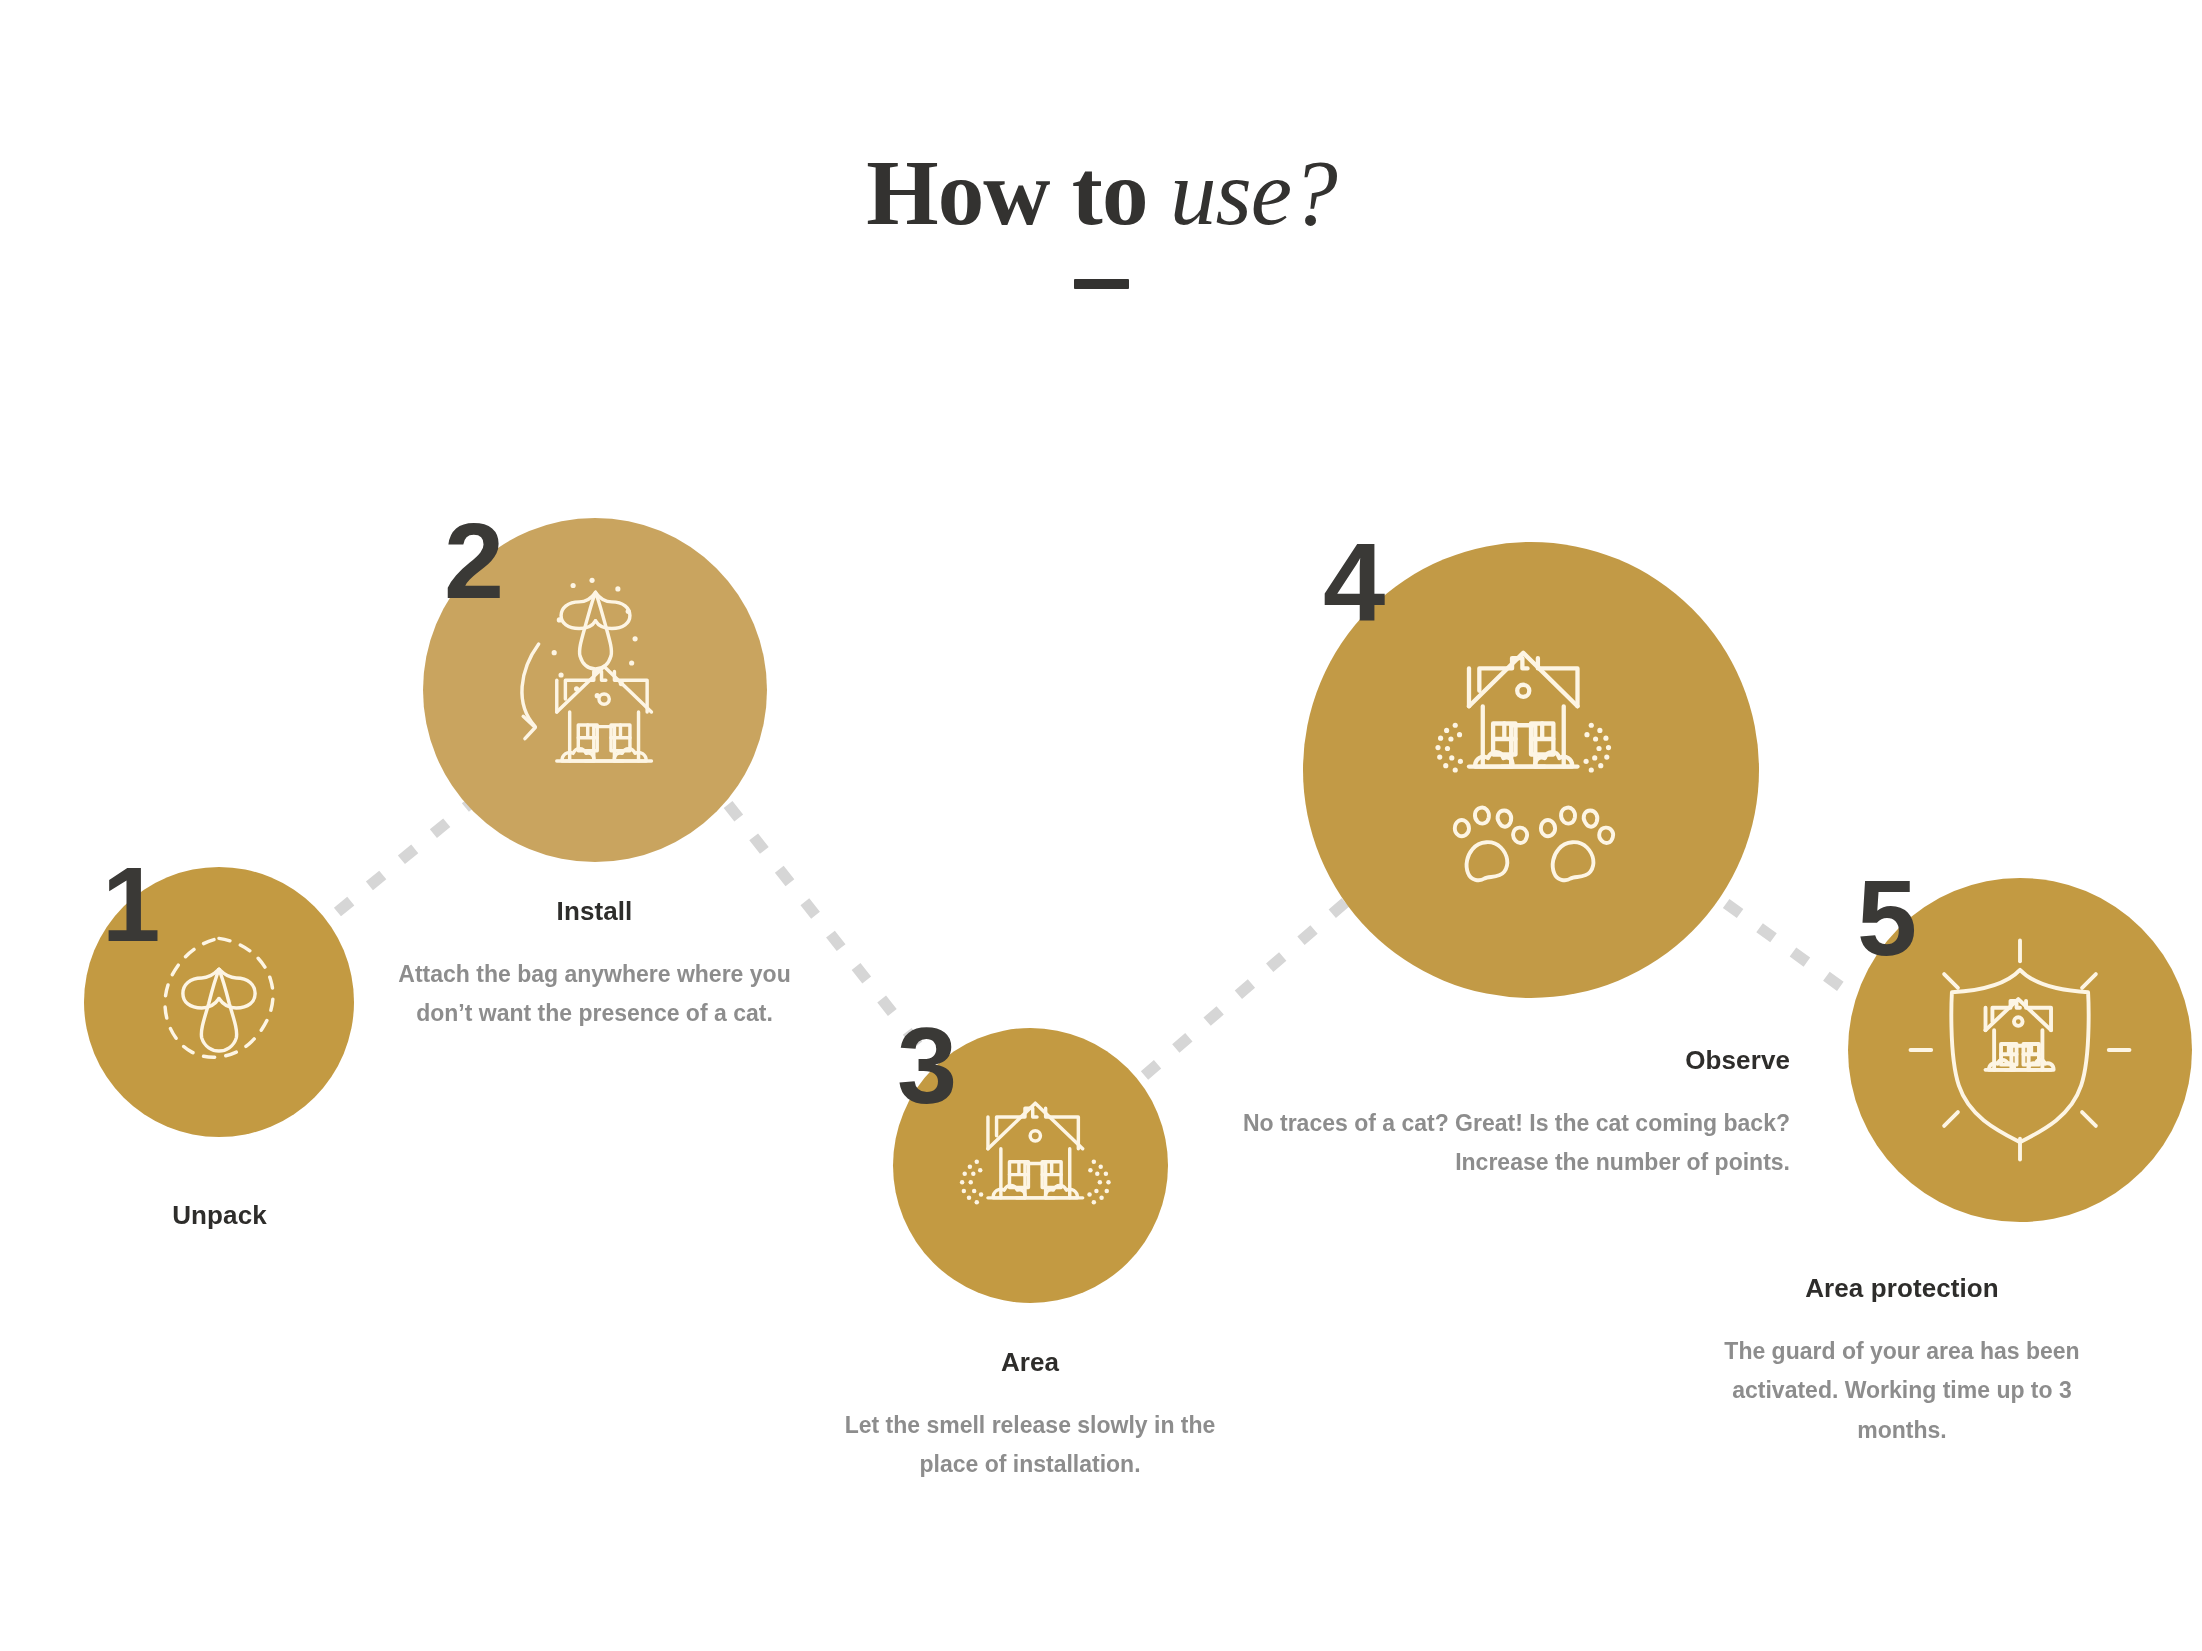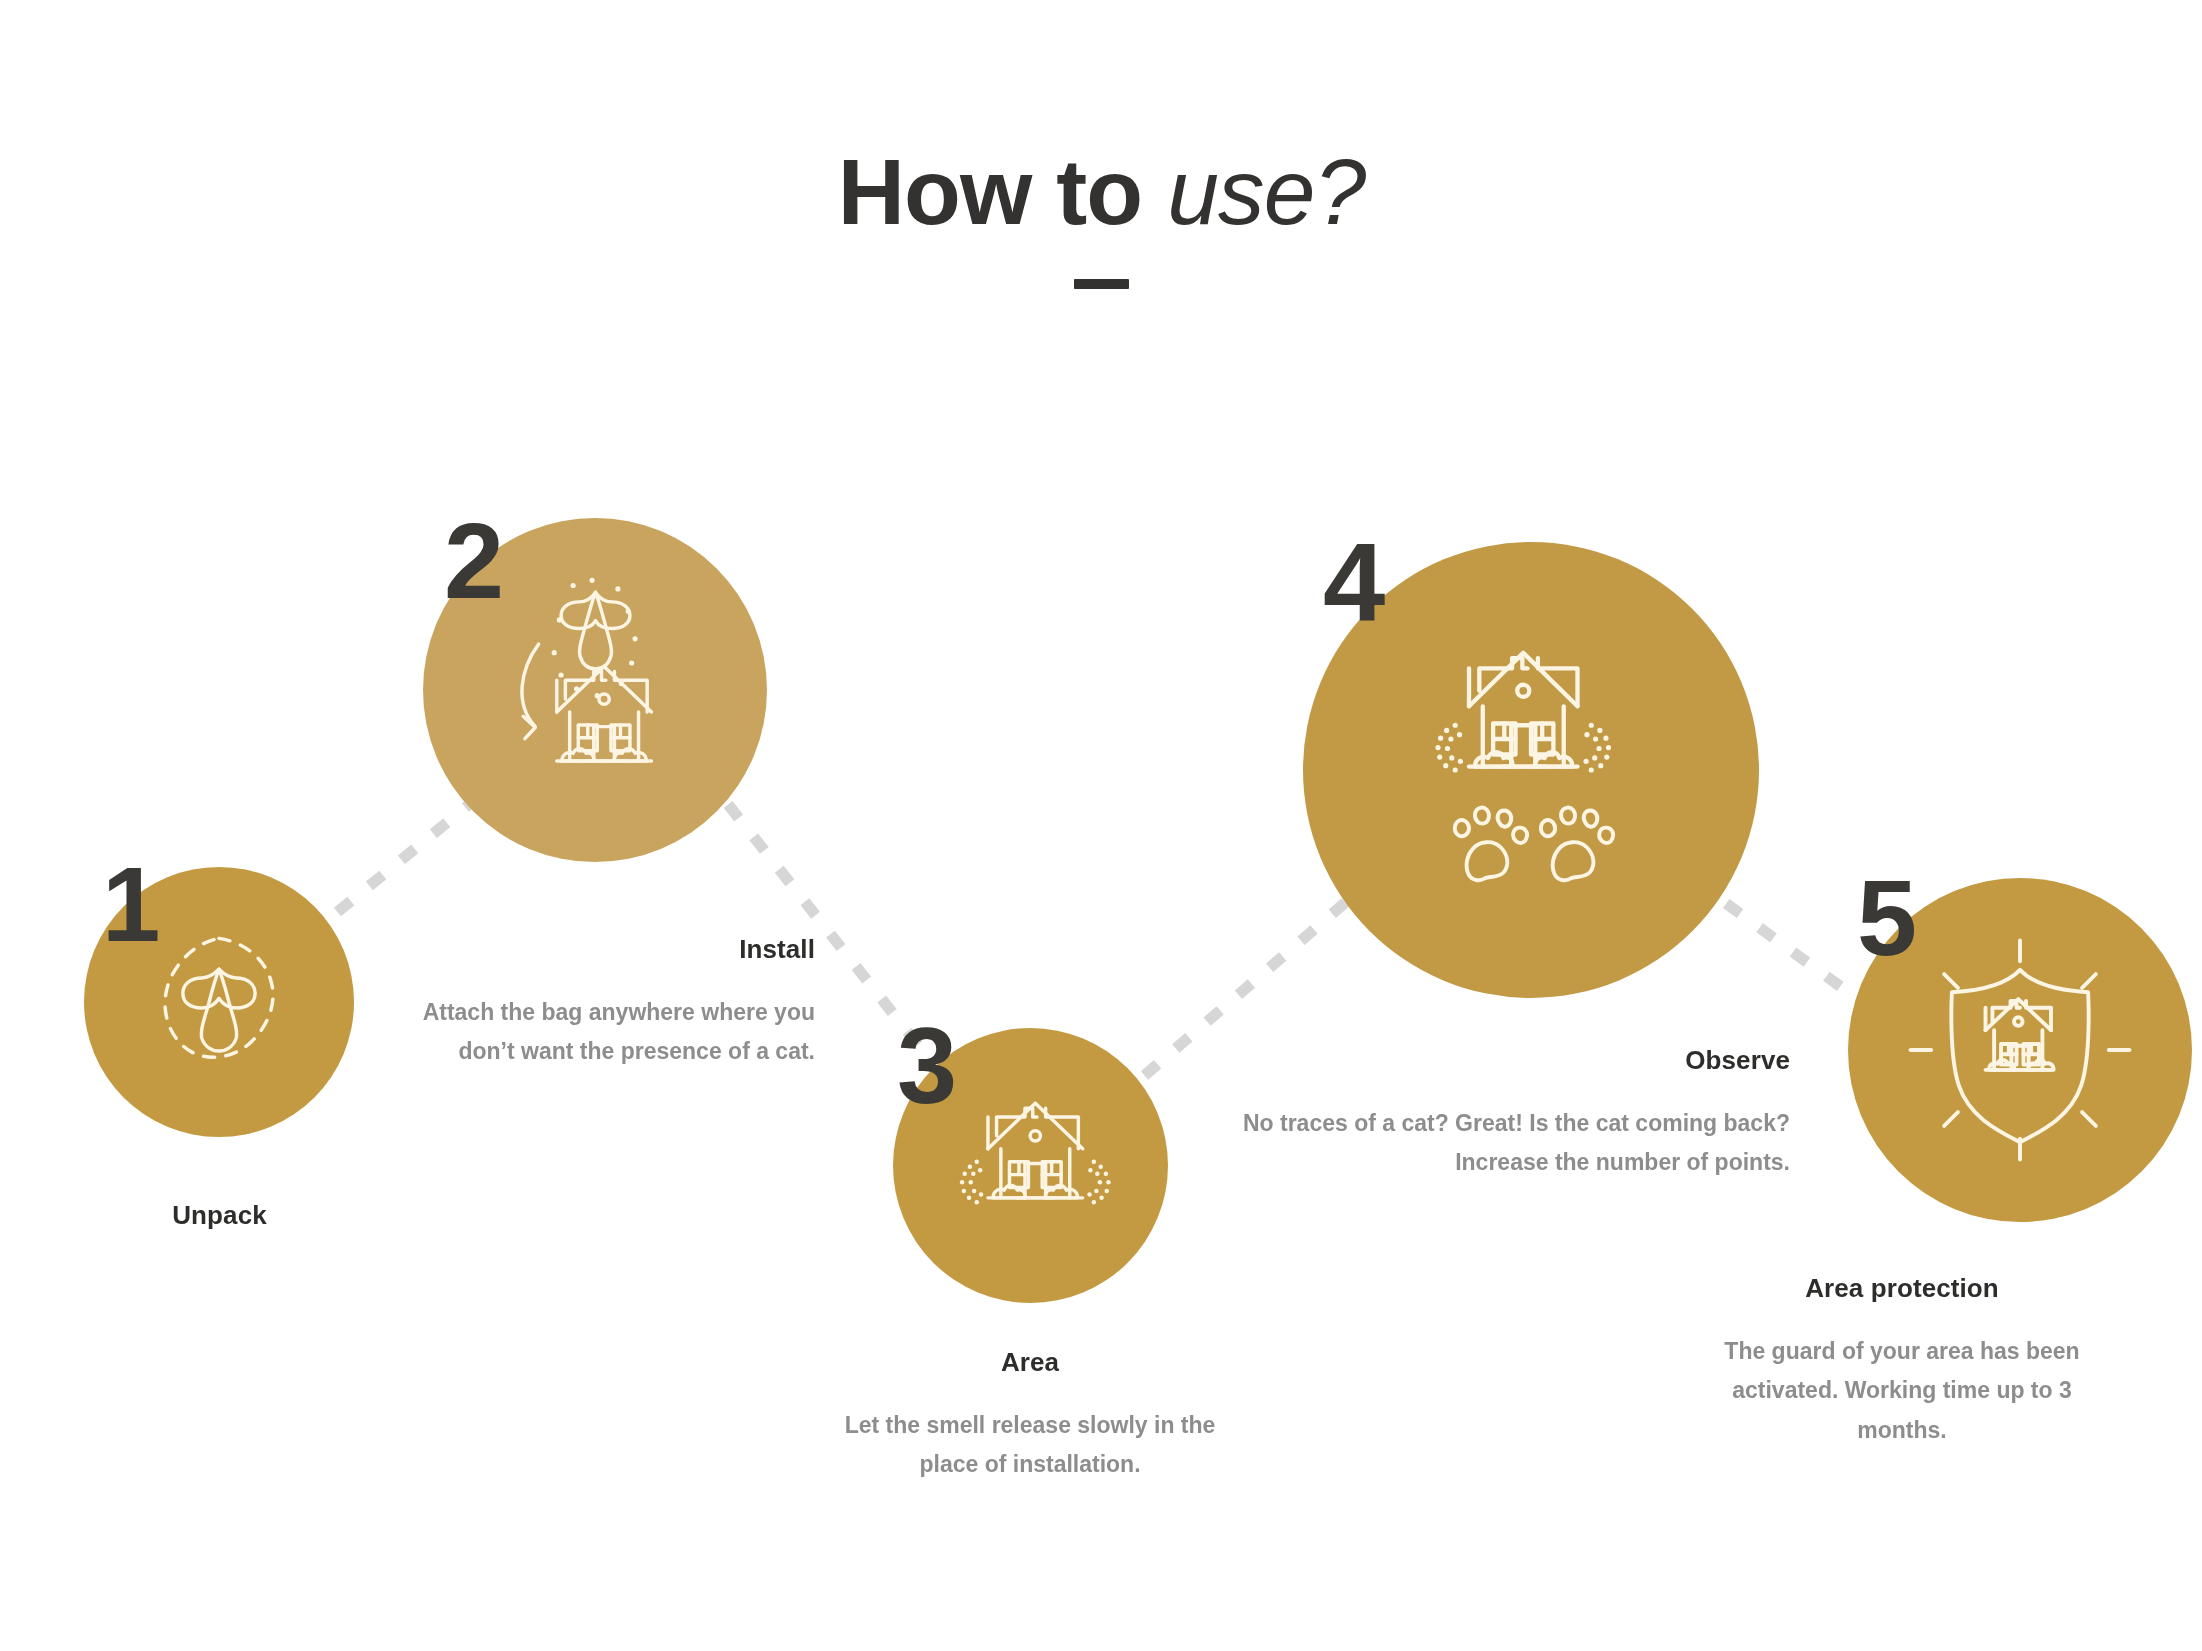--- a/index.html
+++ b/index.html
@@ -3,21 +3,21 @@
 <meta charset="utf-8">
 <style>
   * { margin:0; padding:0; box-sizing:border-box; }
   html,body { width:2203px; height:1652px; background:#ffffff; }
   body { font-family:"Liberation Sans", sans-serif; position:relative; overflow:hidden; }
 
   #stage { position:absolute; inset:0; width:2203px; height:1652px; }
 
   
   .header { position:absolute; left:0; top:146px; width:2203px; text-align:center; }
-  .title { font-size:93px; line-height:1.0; color:#333230; letter-spacing:-0.9px; white-space:nowrap; }
+  .title { font-size:93px; line-height:1.0; color:#333230; letter-spacing:-0.9px; white-space:nowrap;font-family:Liberation Serif, serif; }
   .title .t-bold { font-weight:700; }
   .title .t-italic { font-weight:400; font-style:italic; }
   .title-rule { display:block; margin:40px auto 0; width:55px; height:9.5px; background:#333230; border-radius:0.9px; }
 
   
   .connectors { position:absolute; left:0; top:0; width:2203px; height:1652px; pointer-events:none; }
 
   
   .step { position:absolute; }
   .circle {
@@ -33,21 +33,21 @@
   .cap-title { font-size:26px; font-weight:700; color:#2e2d2b; letter-spacing:0.1px; }
   .cap-desc { margin-top:27.5px; font-size:23px; line-height:1.72; color:#8d8d8d; font-weight:700; }
 
   
   #step-1 .circle { left:84px;  top:867px; width:270px; height:270px; background:#c39a42; }
   #step-1 .step-num { left:102px; top:860px; font-size:105px; }
   #step-1 .caption { left:21.5px; top:1200px; width:396px; }
 
   #step-2 .circle { left:423px; top:518px; width:344px; height:344px; background:#c9a45f; }
   #step-2 .step-num { left:444px; top:515px; font-size:108px; }
-  #step-2 .caption { left:374px; top:934px; width:441px;text-align:right; }
+  #step-2 .caption { left:374px; top:896px; width:441px; }
 
   #step-3 .circle { left:893px; top:1028px; width:275px; height:275px; background:#c39a42; }
   #step-3 .step-num { left:897px; top:1020px; font-size:108px; }
   #step-3 .caption { left:828px; top:1347px; width:404px; }
 
   #step-4 .circle { left:1303px; top:542px; width:456px; height:456px; background:#c29a46; }
   #step-4 .step-num { left:1323px; top:535px; font-size:112px; }
   #step-4 .caption { left:1239px; top:1045px; width:551px;text-align:right; }
 
   #step-5 .circle { left:1848px; top:878px; width:344px; height:344px; background:#c39a42; }

